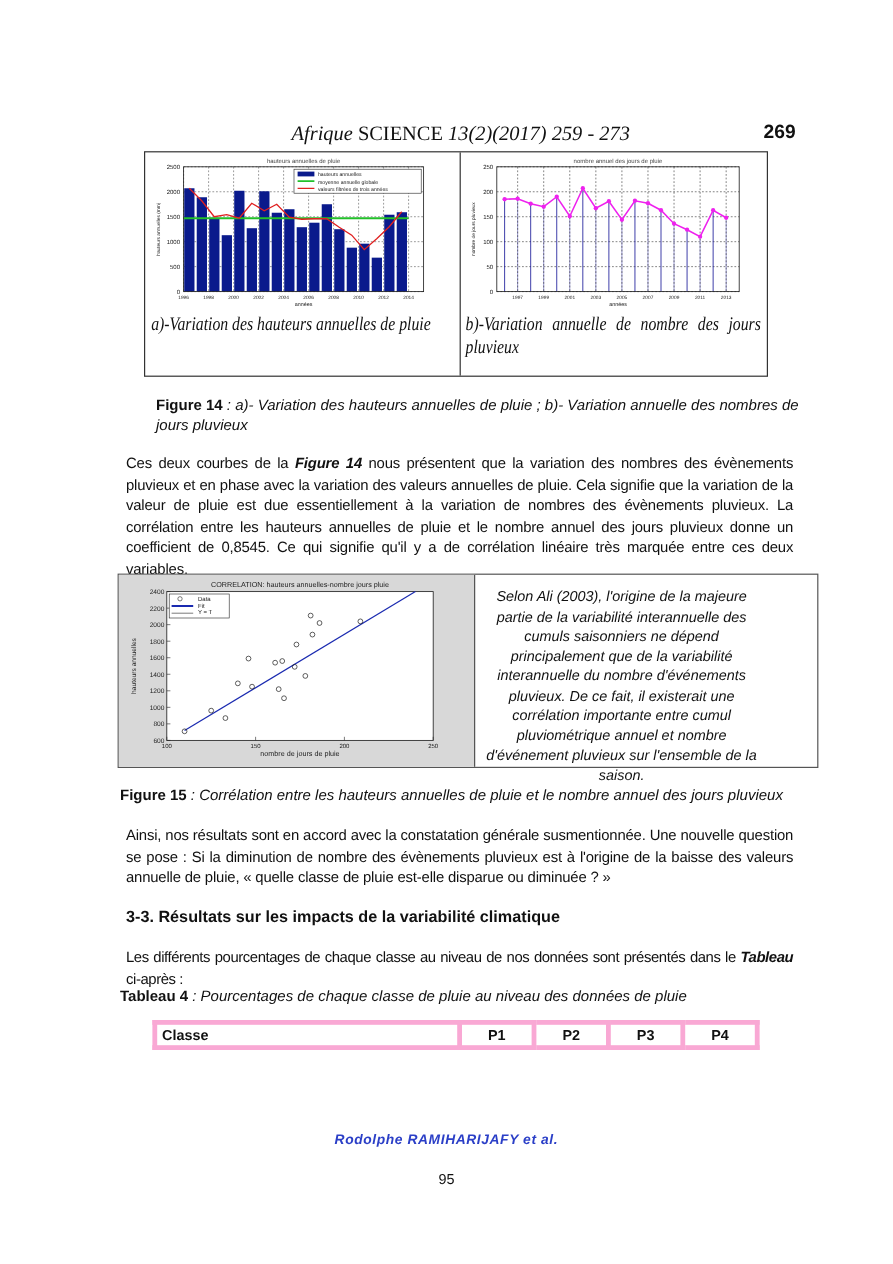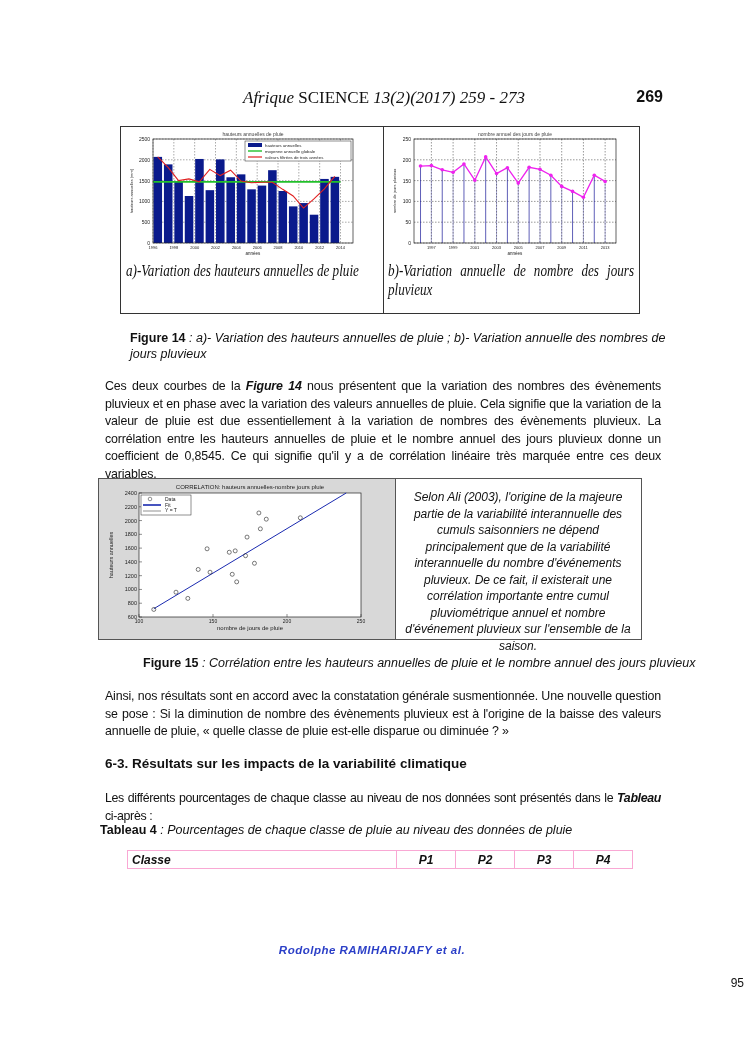--- a/index.html
+++ b/index.html
@@ -1,41 +1,41 @@
 <!DOCTYPE html>
 <html><head>
 <meta charset="utf-8">
 <style>
   html, body { margin:0; padding:0; background:#ffffff; }
   body { width:744px; height:1053px; position:relative; font-family:"Liberation Sans", sans-serif; color:#111; overflow:hidden; }
   .abs { position:absolute; }
-  .header { left:243px; top:88px; width:420px; height:22px; font-family:"Liberation Serif", serif; font-size:17px; }
+  .header { left:243px; top:102px; width:420px; height:22px; font-family:"Liberation Serif", serif; font-size:17px; }
   .header .journal { position:absolute; left:0; top:0; }
   .header .journal i { font-style:italic; }
   .header .pageno { position:absolute; right:0; top:0; font-weight:bold; font-family:"Liberation Sans Narrow","Liberation Sans", sans-serif; font-size:16px; }
   .fig14 { left:120px; top:126px; width:518px; height:186px; border:1px solid #333; }
   .fig14 .cell { position:absolute; top:0; height:186px; }
   .fig14 .cellA { left:0; width:262px; border-right:1px solid #333; }
   .fig14 .cellB { left:263px; width:255px; }
   .fig14 svg { position:absolute; left:4px; top:2px; }
   .subcap { position:absolute; font-family:"Liberation Serif", serif; font-style:italic; font-size:16px; line-height:19px; transform:scaleX(0.82); transform-origin:left top; }
   .caption { font-size:12.5px; line-height:16px; }
   .caption b { font-weight:bold; }
   .caption i { font-style:italic; }
   .para { left:105px; width:556px; font-size:12.4px; line-height:17.6px; text-align:justify; letter-spacing:-0.15px; }
-  .fig15 { left:98px; top:478px; width:542px; height:160px; border:1px solid #555; }
+  .fig15 { left:98px; top:478px; width:542px; height:160px; border:1px solid #555;padding-left:40px; }
   .fig15 .plot { position:absolute; left:0; top:0; width:296px; height:160px; background:#d8d8d8; border-right:1px solid #555; }
   .fig15 .quote { position:absolute; left:300px; top:10px; width:238px; font-style:italic; font-size:12px; line-height:16.5px; text-align:center; }
   .h3 { left:105px; top:756px; font-weight:bold; font-size:13.5px; }
   .tbl { left:127px; top:850px; width:506px; border-collapse:collapse; font-size:12px; }
-  .tbl td { border:1px solid #f9a8d4; padding:1px 4px; height:15px;font-style:italic; }
+  .tbl td { border:4px solid #f9a8d4; padding:1px 4px; height:15px; }
   .tbl td.num { text-align:center; width:50px; }
   .tbl tr.hdr td { font-weight:bold; }
   .author { left:0; width:744px; top:944px; text-align:center; color:#2b3fc7; font-weight:bold; font-size:11.5px; letter-spacing:0.5px;font-style:italic; }
-  .folio { left:0; width:744px; top:976px; text-align:right; font-size:12px; }
+  .folio { left:0; width:744px; top:976px; text-align:center; font-size:12px; }
 </style>
 </head>
 <body>
 
 <div class="abs header">
   <span class="journal"><i>Afrique</i> <span>SCIENCE</span> <i>13(2)(2017) 259 - 273</i></span>
   <span class="pageno">269</span>
 </div>
 
 <div class="abs fig14">
@@ -253,27 +253,27 @@
         <text x="66" y="22" font-size="5" fill="#222">Data</text>
         <text x="66" y="27.5" font-size="5" fill="#222">Fit</text>
         <text x="66" y="33" font-size="5" fill="#222">Y = T</text>
         <text x="151" y="151" font-size="6" text-anchor="middle" fill="#222">nombre de jours de pluie</text>
         <text x="14" y="76" font-size="5.5" text-anchor="middle" fill="#222" transform="rotate(-90 14 76)">hauteurs annuelles</text>
       </svg>
   </div>
   <div class="quote">Selon Ali (2003), l'origine de la majeure partie de la variabilité interannuelle des cumuls saisonniers ne dépend principalement que de la variabilité interannuelle du nombre d'événements pluvieux. De ce fait, il existerait une corrélation importante entre cumul pluviométrique annuel et nombre d'événement pluvieux sur l'ensemble de la saison.</div>
 </div>
 
-<div class="abs caption" style="left:100px;top:655px;width:560px;margin-left:43px;">
+<div class="abs caption" style="left:100px;top:655px;width:560px;">
   <b>Figure 15</b><i> : Corrélation entre les hauteurs annuelles de pluie et le nombre annuel des jours pluvieux</i>
 </div>
 
 <div class="abs para" style="top:688px;">Ainsi, nos résultats sont en accord avec la constatation générale susmentionnée. Une nouvelle question se pose : Si la diminution de nombre des évènements pluvieux est à l'origine de la baisse des valeurs annuelle de pluie, « quelle classe de pluie est-elle disparue ou diminuée ? »</div>
 
-<div class="abs h3">6-3. Résultats sur les impacts de la variabilité climatique</div>
+<div class="abs h3">3-3. Résultats sur les impacts de la variabilité climatique</div>
 
 <div class="abs para" style="top:790px;letter-spacing:-0.35px;">
   <span>Les différents pourcentages de chaque classe au niveau de nos données sont présentés dans le </span><b><i>Tableau</i></b><span> ci-après :</span>
 </div>
 
 <div class="abs caption" style="left:100px;top:822px;width:560px;">
   <b>Tableau 4</b><i> : Pourcentages de chaque classe de pluie au niveau des données de pluie</i>
 </div>
 
 <table class="abs tbl">

